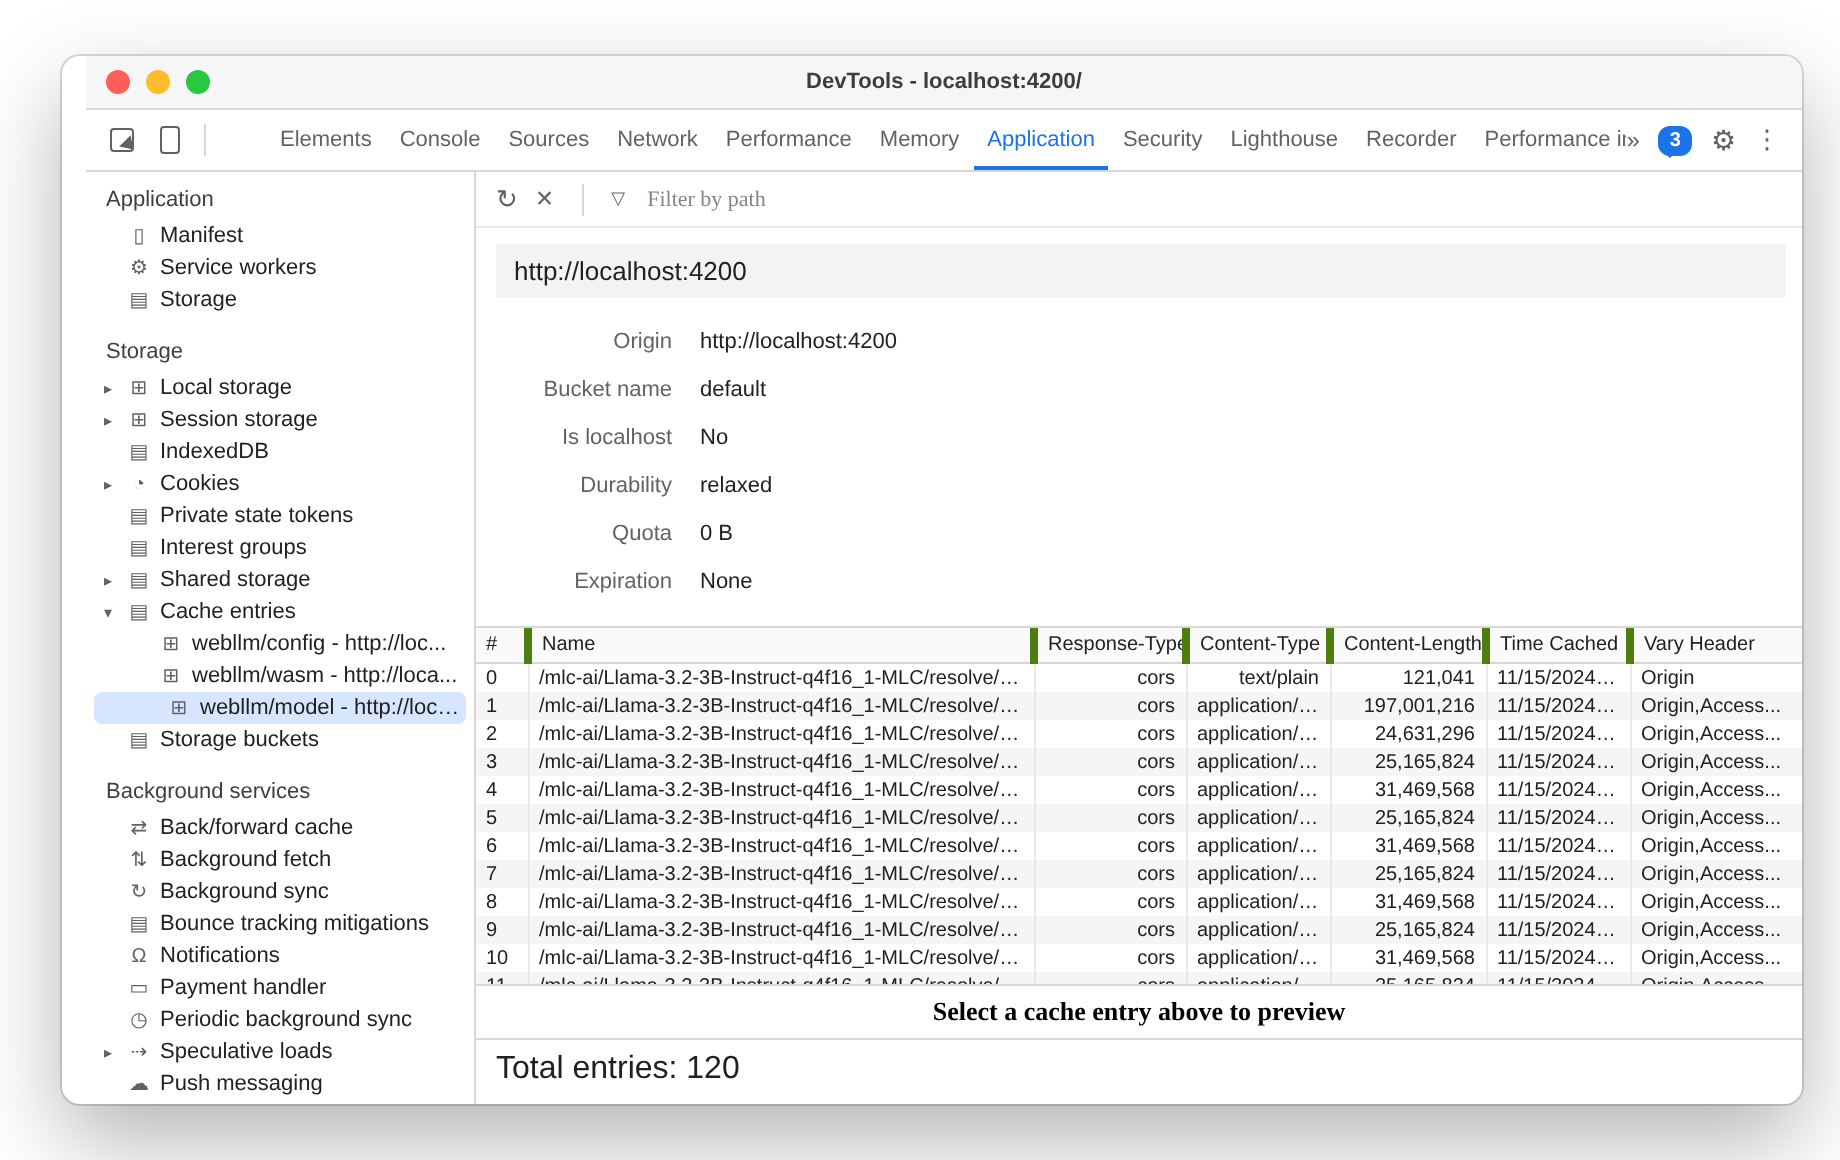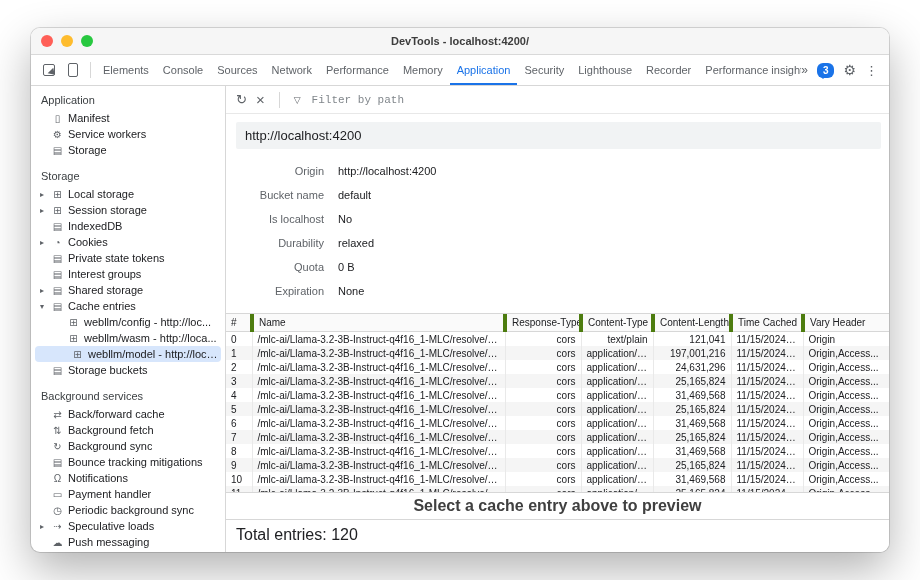--- a/index.html
+++ b/index.html
@@ -4,20 +4,21 @@
 <style>
   html,body{margin:0;padding:0;}
   body{
     width:920px;height:580px;overflow:hidden;background:#ffffff;
     font-family:"Liberation Sans","DejaVu Sans",sans-serif;color:#202124;
   }
   .window{
     position:absolute;left:31px;top:28px;width:858px;height:524px;
     background:#fff;border-radius:9px;overflow:hidden;display:flex;flex-direction:column;
     box-shadow:0 0 0 1px rgba(0,0,0,.14),0 18px 45px rgba(0,0,0,.30);
+    padding-left:12px;
   }
   
   .titlebar{height:26px;flex-shrink:0;background:#f6f6f6;border-bottom:1px solid #d9d9d9;
     display:flex;align-items:center;position:relative;}
   .traffic{display:flex;gap:8px;margin-left:10px;z-index:2;}
   .light{width:12px;height:12px;border-radius:50%;}
   .light.red{background:#ff5f57}.light.yellow{background:#febc2e}.light.green{background:#28c840}
   .win-title{position:absolute;left:0;right:0;text-align:center;font-size:11px;font-weight:700;color:#3d3d3d;}
   
   .tabbar{height:30px;flex-shrink:0;background:#fff;border-bottom:1px solid #d7d7d7;
@@ -50,42 +51,42 @@
   .titem-label{overflow:hidden;text-overflow:ellipsis;text-align:right;}
   .tree-item.selected-item{background:#d7e6fc;border-radius:4px;margin:0 4px;}
   
   .main{flex:1;display:flex;flex-direction:column;min-width:0;background:#fff;}
   .main-toolbar{height:27px;flex-shrink:0;display:flex;align-items:center;gap:9px;
     padding:0 10px;border-bottom:1px solid #e8e8e8;color:#5f6368;}
   .refresh{font-size:13px;}
   .close-x{font-size:15px;}
   .funnel{font-size:9px;}
   .filter-input{border:none;outline:none;background:transparent;font-size:11px;width:140px;
-    font-family:Liberation Mono, monospace;color:#202124;}
+    font-family:Liberation Serif, serif;color:#202124;}
   .filter-input::placeholder{color:#80868b;}
   .origin-band{margin:8px 8px 2px 10px;background:#f1f3f4;border-radius:2px;
     padding:6px 9px;font-size:13px;font-weight:500;color:#202124;}
   .meta{padding:8px 0 10px 10px;}
   .meta-row{display:flex;align-items:center;height:24px;font-size:11px;}
   .meta-label{width:88px;text-align:right;color:#5f6368;margin-right:14px;flex-shrink:0;}
   .meta-value{color:#202124;}
   
   .table-wrap{height:178px;overflow:hidden;border-top:1px solid #d7d7d7;flex-shrink:0;}
   table{border-collapse:collapse;width:100%;table-layout:fixed;font-size:10px;color:#202124;}
   th{height:17px;background:#fafafa;font-weight:400;text-align:left;padding:0 5px;
     border-bottom:1px solid #d7d7d7;border-left:4px solid #4d7c0f;white-space:nowrap;overflow:hidden;}
   th:first-child{border-left:none;}
   td{height:14px;padding:0 5px;border-left:1px solid #e9e9e9;white-space:nowrap;overflow:hidden;}
   td:first-child{border-left:none;}
   tbody tr:nth-child(even) td{background:#f5f5f5;}
   .al-r{text-align:right;}
   .ellip{text-overflow:ellipsis;}
   
   .preview{flex:1;border-top:1px solid #d7d7d7;display:flex;align-items:center;justify-content:center;min-height:0;}
-  .preview-text{color:#404040;font-size:16px;font-weight:700;}
+  .preview-text{color:#000000;font-size:13px;font-weight:700;font-family:Liberation Serif, serif;}
   .footer{border-top:1px solid #d7d7d7;padding:6px 10px 8px 10px;font-size:16px;color:#202124;flex-shrink:0;}
 </style>
 </head>
 <body>
 
 <div class="window">
 
   <div class="titlebar">
     <div class="traffic">
       <span class="light red"></span>
@@ -96,21 +97,21 @@
   </div>
 
   <div class="tabbar">
     <div class="tool-btn">
       <span class="inspect-box"></span>
     </div>
     <div class="tool-btn">
       <span class="device-box"></span>
     </div>
     <div class="vdiv"></div>
-    <div style="display:flex;height:100%;align-items:center;overflow:hidden;">
+    <div style="display:flex;height:100%;align-items:center;overflow:hidden;margin-left:25px;">
         <div class="tab">
           <span>Elements</span>
         </div>
         <div class="tab">
           <span>Console</span>
         </div>
         <div class="tab">
           <span>Sources</span>
         </div>
         <div class="tab">

